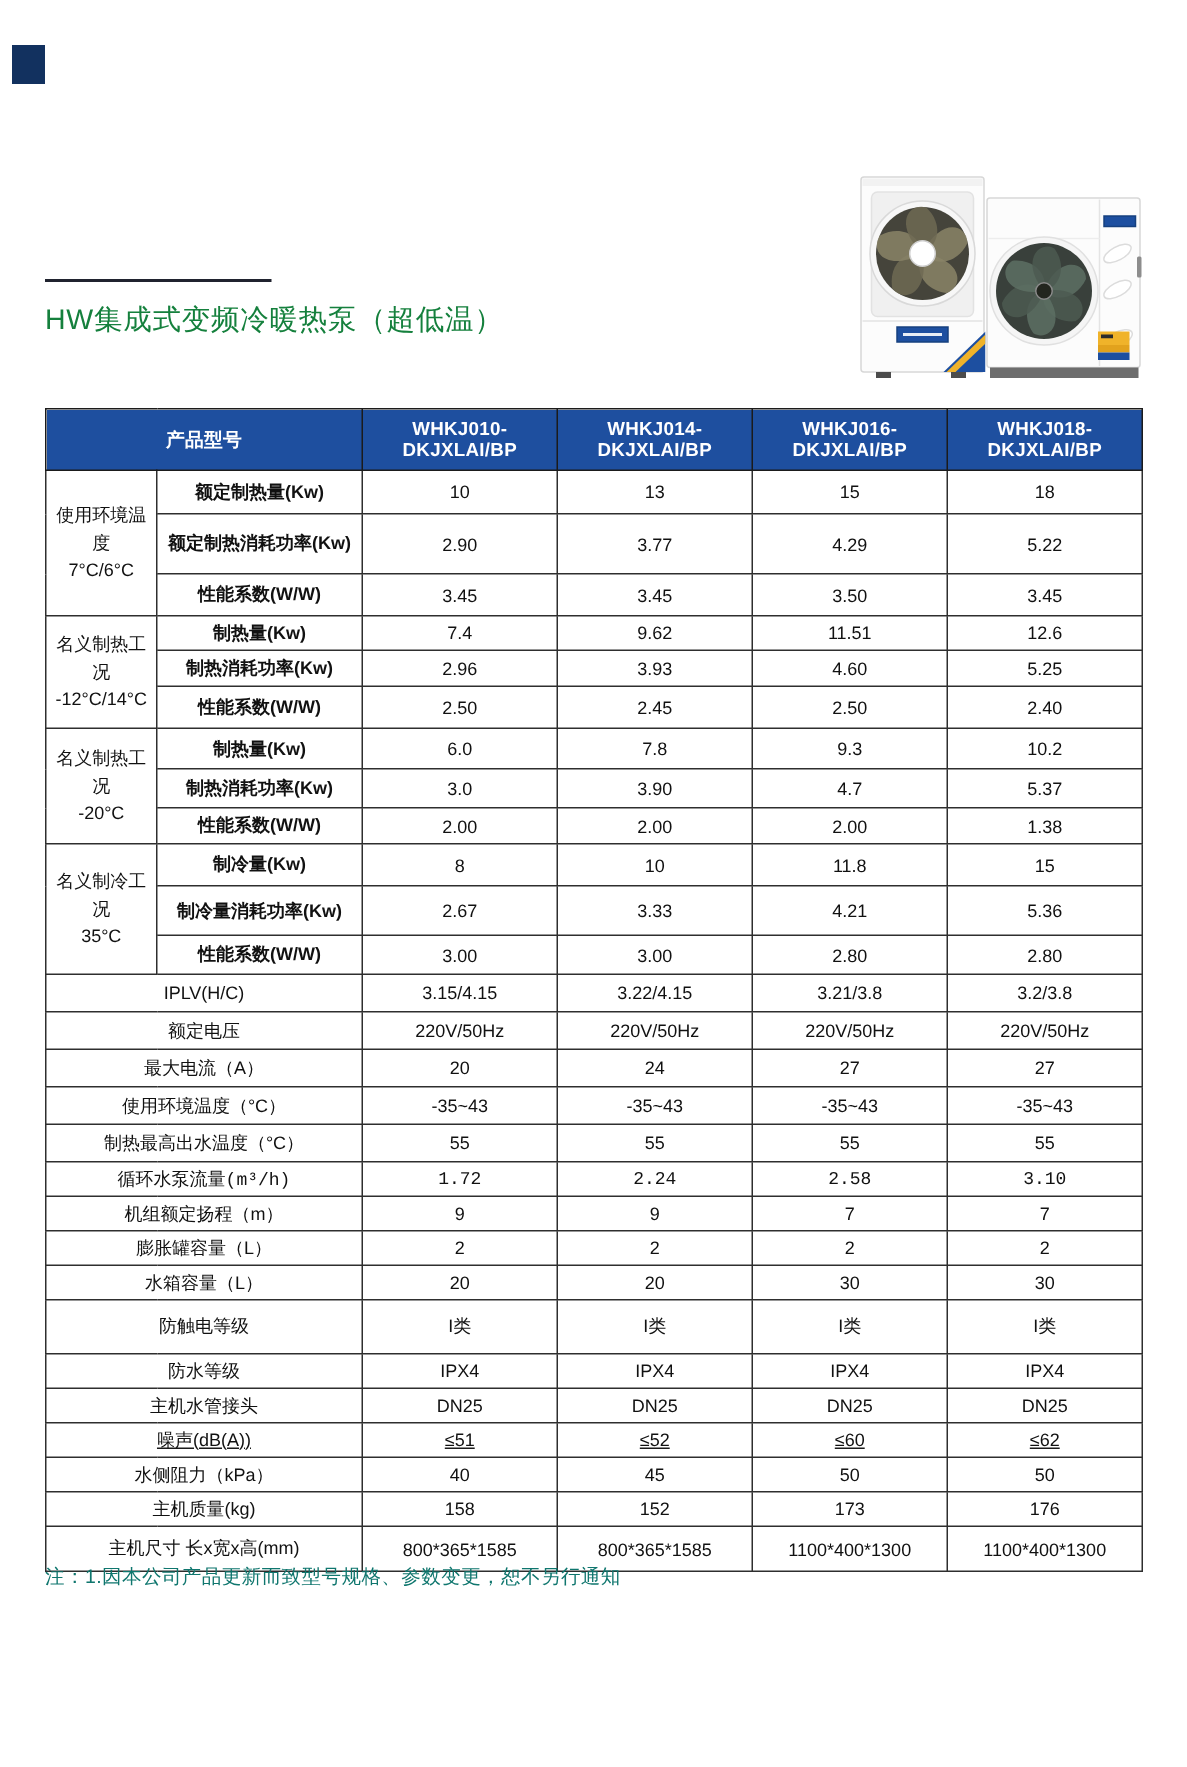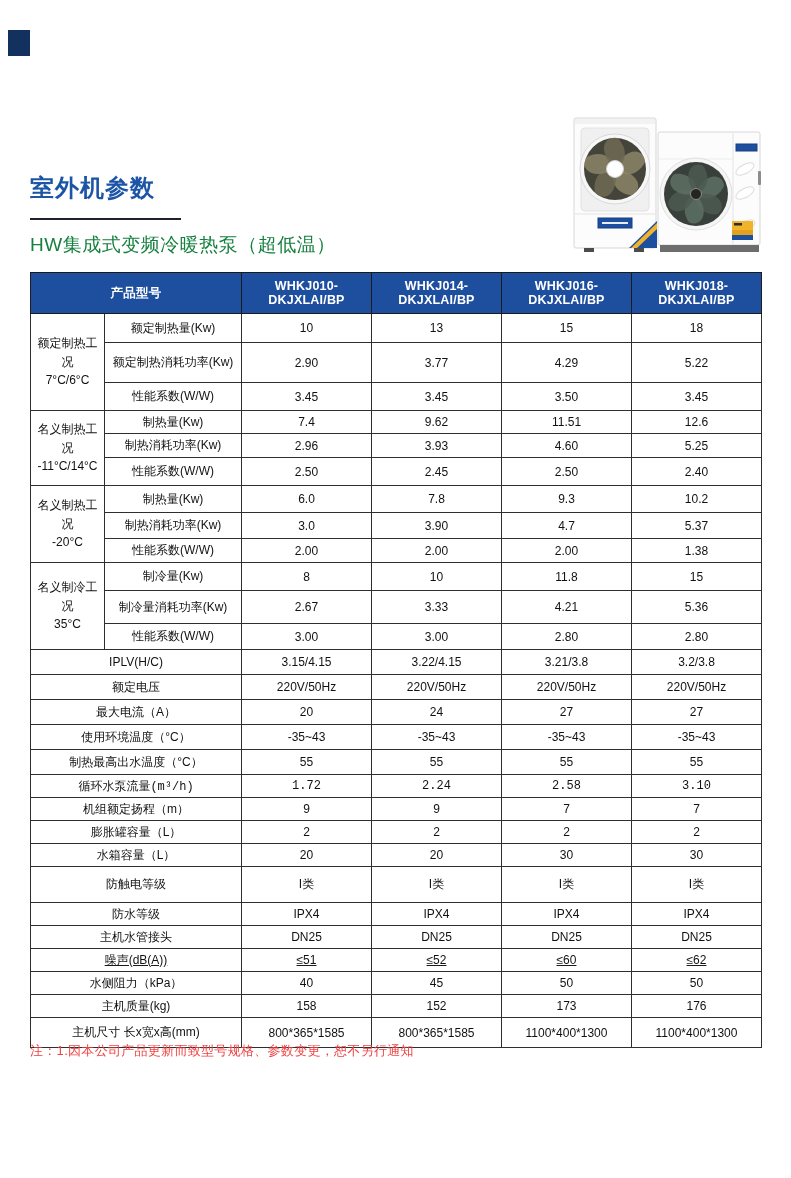--- a/index.html
+++ b/index.html
@@ -22,35 +22,34 @@
   table.spec{border-collapse:collapse;width:731px;table-layout:fixed;border:1.5px solid #1f1f1f;}
   table.spec th,table.spec td{
     border:1px solid #2e2e2e;text-align:center;vertical-align:middle;
     font-size:12px;color:#111;padding:0 3px;overflow:hidden;
   }
   table.spec thead th{
     background:#1e4f9f;color:#ffffff;font-weight:bold;font-size:12.5px;
     height:40px;border-color:#1b1b1b;letter-spacing:0.2px;
   }
   td.group-cell{font-size:12px;line-height:1.55;background:#fff;}
-  td.param-cell{font-size:12px;}
+  td.param-cell{font-size:12px;font-weight:bold;}
   td.value-cell{font-size:12px;}
   td.spec-label{font-size:12px;}
   tr.group-start td{border-top:1.5px solid #1f1f1f;}
   tr.spec-first td{border-top:1.5px solid #1f1f1f;}
 
-  .footnote{position:absolute;left:30px;top:1042px;font-size:13px;color:#ef4444;letter-spacing:0.3px;}
+  .footnote{position:absolute;left:30px;top:1042px;font-size:13px;color:#0f766e;letter-spacing:0.3px;}
 </style>
 </head>
 <body>
 
 <div class="corner-accent"></div>
 
 <div class="header-block">
-  <div class="page-title">室外机参数</div>
   <div class="title-underline"></div>
   <div class="page-subtitle">HW集成式变频冷暖热泵（超低温）</div>
 </div>
 
 <div class="product-images">
 
   <svg class="unit-vert" width="84" height="136" viewBox="0 0 84 136">
     <rect x="1" y="1" width="82" height="130" rx="2" fill="#fcfcfc" stroke="#d7d7d7"></rect>
     <rect x="2" y="2" width="80" height="5" fill="#f2f2f2"></rect>
     <rect x="8" y="11" width="68" height="83" rx="4" fill="#f0f0f0" stroke="#e2e2e2"></rect>
@@ -124,21 +123,21 @@
           <th colspan="2">产品型号</th>
           <th>WHKJ010-DKJXLAI/BP</th>
           <th>WHKJ014-DKJXLAI/BP</th>
           <th>WHKJ016-DKJXLAI/BP</th>
           <th>WHKJ018-DKJXLAI/BP</th>
         </tr>
       </thead>
     <tbody>
         <tr class="group-start" style="height: 29px;">
           <td class="group-cell" rowspan="3">
-            <div>额定制热工况</div>
+            <div>使用环境温度</div>
             <div>7°C/6°C</div>
           </td>
           <td class="param-cell">额定制热量(Kw)</td>
           <td class="value-cell">10</td>
           <td class="value-cell">13</td>
           <td class="value-cell">15</td>
           <td class="value-cell">18</td>
         </tr>
         <tr style="height: 40px;">
           <td class="param-cell">额定制热消耗功率(Kw)</td>
@@ -150,21 +149,21 @@
         <tr style="height: 28px;">
           <td class="param-cell">性能系数(W/W)</td>
           <td class="value-cell">3.45</td>
           <td class="value-cell">3.45</td>
           <td class="value-cell">3.50</td>
           <td class="value-cell">3.45</td>
         </tr>
         <tr class="group-start" style="height: 23px;">
           <td class="group-cell" rowspan="3">
             <div>名义制热工况</div>
-            <div>-11°C/14°C</div>
+            <div>-12°C/14°C</div>
           </td>
           <td class="param-cell">制热量(Kw)</td>
           <td class="value-cell">7.4</td>
           <td class="value-cell">9.62</td>
           <td class="value-cell">11.51</td>
           <td class="value-cell">12.6</td>
         </tr>
         <tr style="height: 24px;">
           <td class="param-cell">制热消耗功率(Kw)</td>
           <td class="value-cell">2.96</td>

